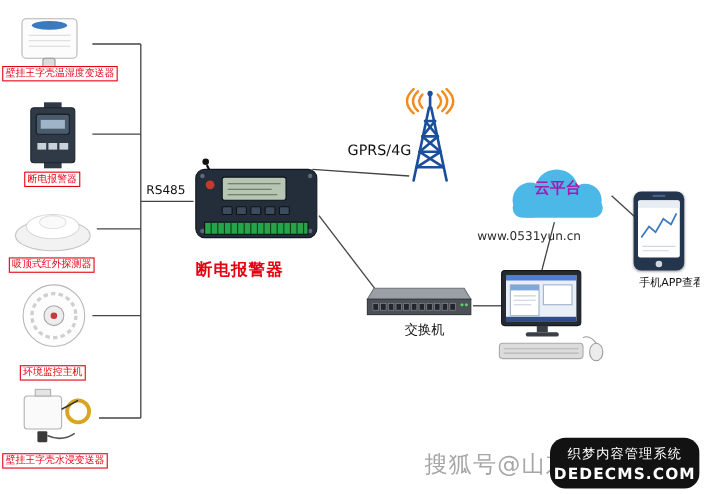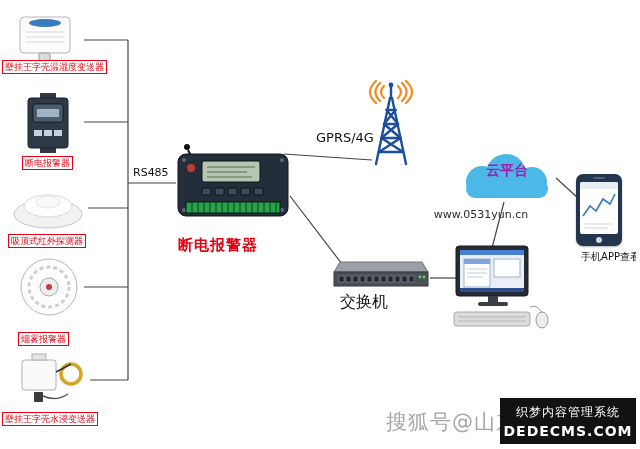--- a/index.html
+++ b/index.html
@@ -18,21 +18,21 @@
   .cloud-text{
     position:absolute;color:#a21caf;font-size:14px;font-weight:bold;
     text-align:center;white-space:nowrap;
   }
   .url-text{position:absolute;font-size:11px;color:#2b2b2b;text-align:center;white-space:nowrap;}
   .watermark{
     position:absolute;color:#a6a6a6;font-size:21px;letter-spacing:1px;white-space:nowrap;
   }
   .cms-box{
     position:absolute;right:0;top:398px;width:136px;height:46px;background:#121212;
-    color:#fff;text-align:center;display:flex;flex-direction:column;justify-content:center;gap:2px;
+    color:#fff;text-align:center;display:flex;flex-direction:column;justify-content:center;gap:2px;border-radius:14px;
   }
   .cms-line1{font-size:12px;letter-spacing:1px;}
   .cms-line2{font-size:14px;font-weight:bold;letter-spacing:1px;}
   .phone{
     position:absolute;left:576px;top:174px;width:46px;height:72px;background:#23364e;
     border-radius:7px;box-shadow:0 1px 2px rgba(0,0,0,.3);
   }
   .phone .speaker{position:absolute;left:17px;top:3px;width:12px;height:2px;border-radius:1px;background:#44618a;}
   .phone .screen{position:absolute;left:4px;top:8px;right:4px;bottom:12px;background:#fff;border-radius:2px;overflow:hidden;}
   .phone .home{position:absolute;left:20px;bottom:3px;width:6px;height:6px;border-radius:50%;background:#cfd6e0;}
@@ -89,21 +89,21 @@
     <ellipse cx="38" cy="16" rx="12" ry="6" fill="#fafafa" stroke="#e2e2e2"></ellipse>
   </svg>
   <span class="dev-label" style="left:8px;top:234px;">吸顶式红外探测器</span>
 
   <svg class="abs" style="left:18px;top:256px;" width="62" height="62" viewBox="0 0 62 62">
     <circle cx="31" cy="31" r="28" fill="#fdfdfd" stroke="#b8b8b8"></circle>
     <circle cx="31" cy="31" r="20" fill="none" stroke="#cfcfcf" stroke-width="3" stroke-dasharray="4 3"></circle>
     <circle cx="31" cy="31" r="9" fill="#ededed" stroke="#a8a8a8"></circle>
     <circle cx="31" cy="31" r="3" fill="#c43c3c"></circle>
   </svg>
-  <span class="dev-label" style="left:18px;top:332px;">烟雾报警器</span>
+  <span class="dev-label" style="left:18px;top:332px;">环境监控主机</span>
 
   <svg class="abs" style="left:16px;top:350px;" width="70" height="58" viewBox="0 0 70 58">
     <rect x="6" y="10" width="34" height="30" rx="3" fill="#fafafa" stroke="#b0b0b0"></rect>
     <rect x="16" y="4" width="14" height="6" fill="#e4e4e4" stroke="#b0b0b0"></rect>
     <circle cx="55" cy="24" r="10" fill="none" stroke="#d9a520" stroke-width="3.5"></circle>
     <path d="M40 22 Q48 18 55 14" fill="none" stroke="#333" stroke-width="1.5"></path>
     <rect x="18" y="42" width="9" height="10" rx="1" fill="#3a3a3a"></rect>
     <path d="M27 46 Q40 52 52 44" fill="none" stroke="#555" stroke-width="1.5"></path>
   </svg>
   <span class="dev-label" style="left:2px;top:412px;">壁挂王字壳水浸变送器</span>
@@ -184,21 +184,21 @@
         <rect x="48" y="22" width="5" height="6"></rect>
       <rect x="55" y="22" width="5" height="6"></rect>
         <rect x="62" y="22" width="5" height="6"></rect>
       <rect x="69" y="22" width="5" height="6"></rect>
         <rect x="76" y="22" width="5" height="6"></rect>
       <rect x="83" y="22" width="5" height="6"></rect>
     </g>
     <circle cx="94" cy="23" r="1.4" fill="#5ad26a"></circle>
     <circle cx="98" cy="23" r="1.4" fill="#5ad26a"></circle>
   </svg>
-  <span class="plain-label" style="left:340px;top:292px;font-size:16px;">交换机</span>
+  <span class="plain-label" style="left:368px;top:292px;font-size:12px;">交换机</span>
 
   <svg class="abs" style="left:446px;top:244px;" width="108" height="90" viewBox="0 0 108 90">
     <rect x="10" y="2" width="72" height="50" rx="3" fill="#262b33" stroke="#14181e"></rect>
     <rect x="14" y="6" width="64" height="42" fill="#e9eef7"></rect>
     <rect x="14" y="6" width="64" height="5" fill="#4a7fd6"></rect>
     <rect x="18" y="15" width="26" height="28" fill="#ffffff" stroke="#9fb3cc"></rect>
     <rect x="18" y="15" width="26" height="5" fill="#7fa7dd"></rect>
     <line x1="21" y1="25" x2="41" y2="25" stroke="#c3cfde"></line>
     <line x1="21" y1="29" x2="41" y2="29" stroke="#c3cfde"></line>
     <line x1="21" y1="33" x2="37" y2="33" stroke="#c3cfde"></line>

